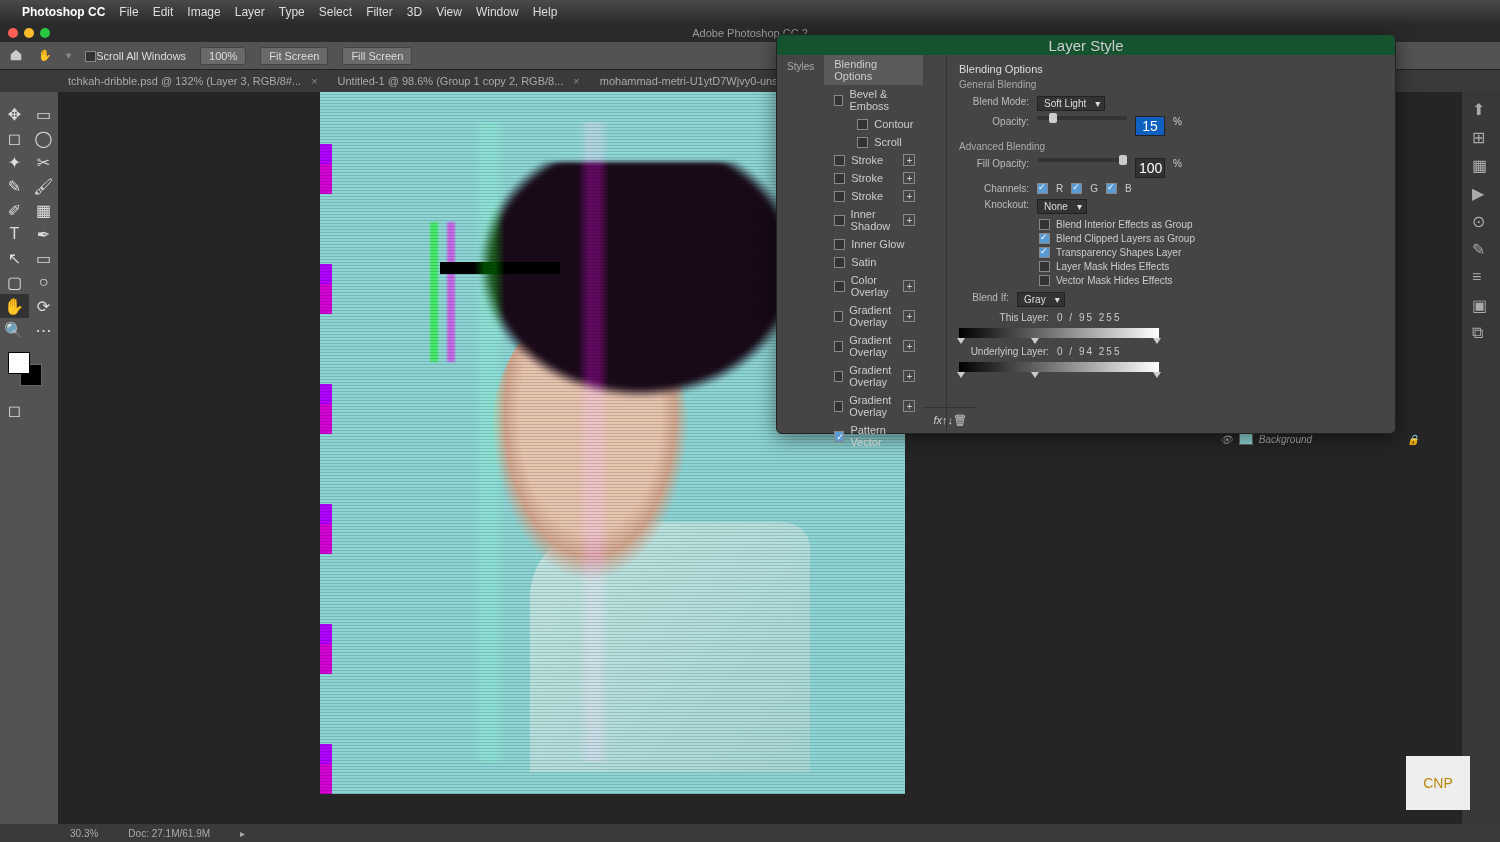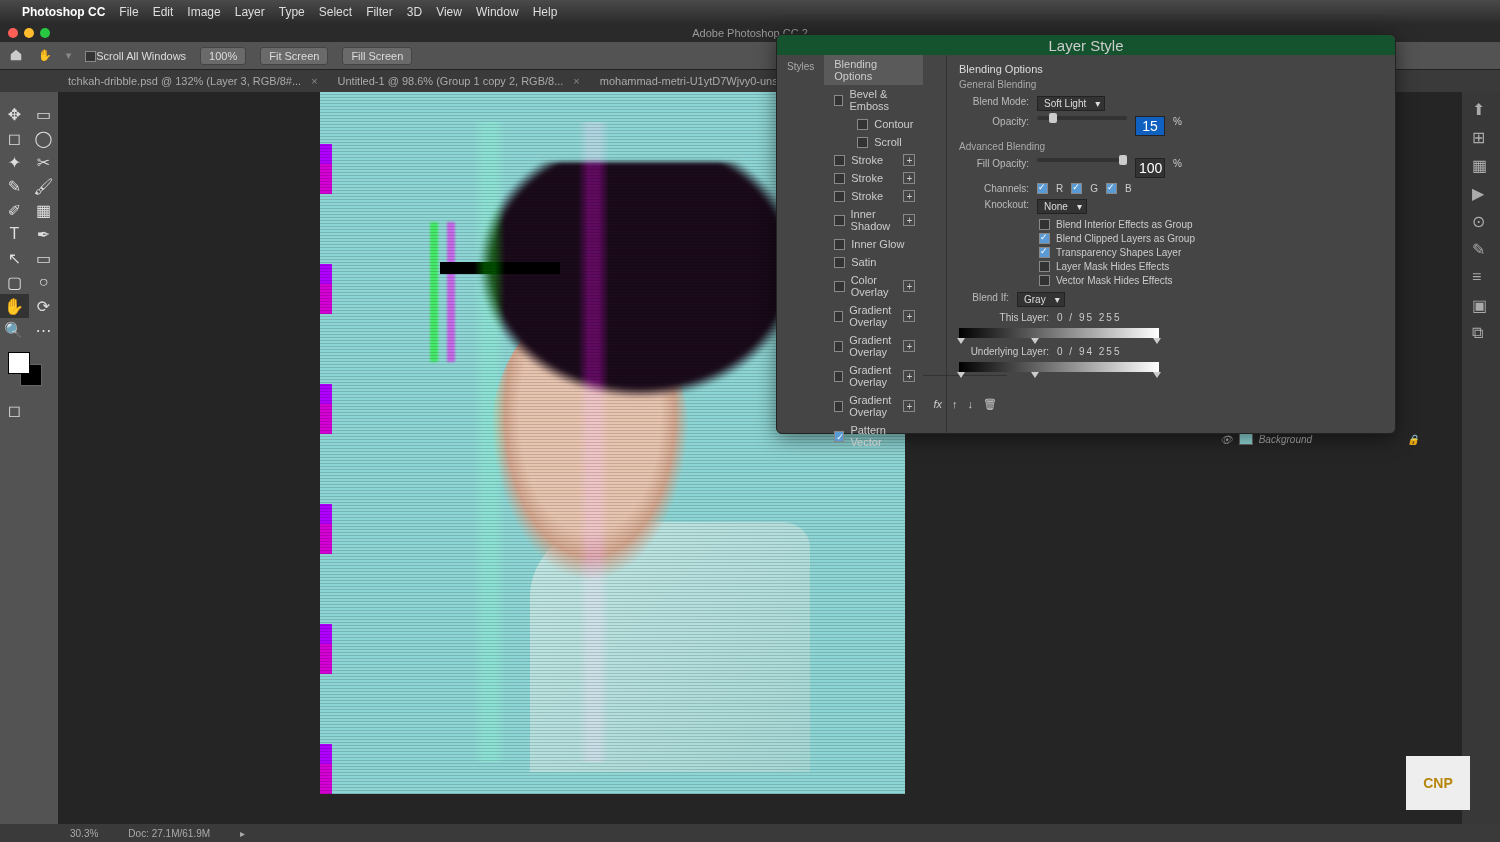--- a/index.html
+++ b/index.html
@@ -44,21 +44,21 @@
 .dialog-body{display:flex;height:calc(100% - 20px)}
 .styles-col{width:170px;border-right:1px solid #333;display:flex;flex-direction:row}
 .styles-hdr{padding:6px 10px;font-size:10px;color:#aaa}
 .style-row{display:flex;align-items:center;padding:3px 10px;gap:6px;font-size:11px;position:relative}
 .style-row.active{background:#5a5a5a}
 .style-row.child{padding-left:33px}
 .style-cb{width:11px;height:11px;border:1px solid #888;background:#333}
 .style-cb.checked{background:#5b9bd5}
 .style-cb.checked::after{content:"✓";color:#fff;font-size:9px;position:relative;top:-2px;left:1px}
 .style-plus{position:absolute;right:8px;width:12px;height:12px;border:1px solid #888;display:flex;align-items:center;justify-content:center;font-size:10px}
-.styles-foot{margin-top:auto;display:flex;padding:22px 10px;gap:10px;border-top:1px solid #333}
+.styles-foot{margin-top:auto;display:flex;padding:6px 10px;gap:0;border-top:1px solid #333}
 .options-col{flex:1;padding:8px 12px;overflow:hidden}
 .sec-title{font-size:11px;color:#ddd;margin-bottom:4px}
 .sec-sub{font-size:10px;color:#aaa;margin-bottom:6px}
 .frow{display:flex;align-items:flex-start;gap:8px;margin-bottom:5px;font-size:10px}
 .flabel{width:70px;text-align:right;color:#bbb}
 .fselect{background:#333;border:1px solid #222;padding:1px 18px 1px 6px;color:#ddd;font-size:10px;position:relative}
 .fselect::after{content:"▾";position:absolute;right:4px}
 .fslider{width:90px;height:4px;background:#333;position:relative;border-radius:2px}
 .fslider-h{position:absolute;width:8px;height:10px;background:#ccc;top:-3px;border-radius:2px}
 .finput{width:30px;background:#333;border:1px solid #222;color:#fff;padding:1px 3px;font-size:14px;text-align:center}
@@ -68,21 +68,21 @@
 .fcb.on::after{content:"✓";color:#fff;font-size:9px;position:relative;top:-3px}
 .adv-cb-row{display:flex;align-items:center;gap:6px;margin-left:80px;margin-bottom:3px;font-size:10px}
 .blend-track{width:200px;height:10px;background:linear-gradient(90deg,#000,#fff);margin:2px 0 8px 0;position:relative}
 .blend-tri{position:absolute;width:0;height:0;border-left:4px solid transparent;border-right:4px solid transparent;border-top:6px solid #ccc;top:10px}
 .btns-col{width:110px;padding:10px;display:flex;flex-direction:column;gap:8px}
 .dbtn{background:#4a4a4a;border:1px solid #666;border-radius:12px;padding:4px 0;color:#ddd;font-size:11px;text-align:center}
 .preview-row{display:flex;align-items:center;gap:6px;margin-top:4px;font-size:10px;justify-content:center}
 .layers-peek{position:absolute;left:1220px;top:432px;width:200px;height:14px;display:flex;align-items:center;gap:6px;color:#aaa;font-size:10px;font-style:italic}
 .layer-thumb{width:14px;height:12px;background:#8ed6d5;border:1px solid #666}
 .statusbar{position:absolute;bottom:0;left:0;right:0;height:18px;background:#3a3a3a;display:flex;align-items:center;padding-left:70px;gap:30px;color:#aaa;font-size:10px}
-.watermark{position:absolute;right:30px;bottom:32px;width:64px;height:54px;background:#eee;display:flex;align-items:center;justify-content:center;color:#b8860b;font-weight:700;font-size:14px;z-index:20}
+.watermark{position:absolute;right:30px;bottom:32px;width:64px;height:54px;background:#eee;display:flex;align-items:center;justify-content:center;color:#b8860b;font-weight:400;font-size:14px;z-index:20}
 </style>
 </head>
 <body>
 
 <div class="menubar">
   <span class="apple"></span>
   <span class="menubar-item bold">Photoshop CC</span>
   <span class="menubar-item">File</span>
   <span class="menubar-item">Edit</span>
   <span class="menubar-item">Image</span>

